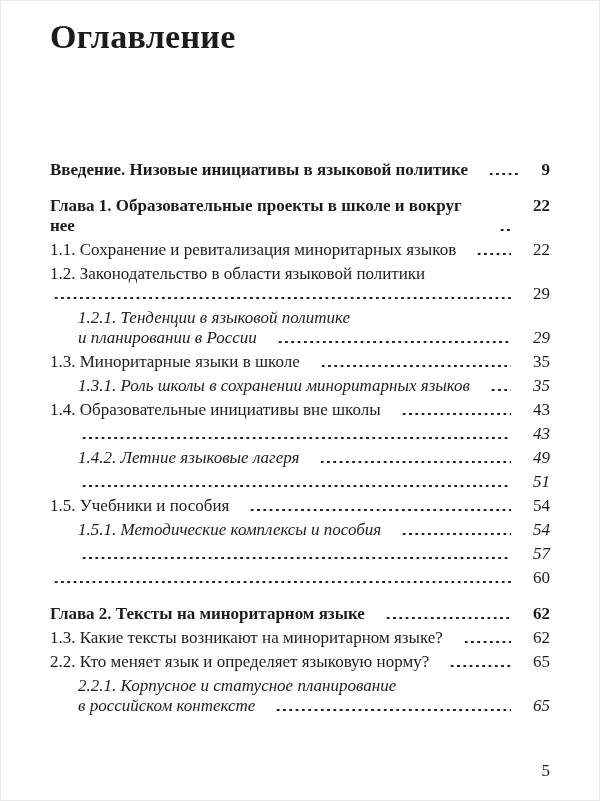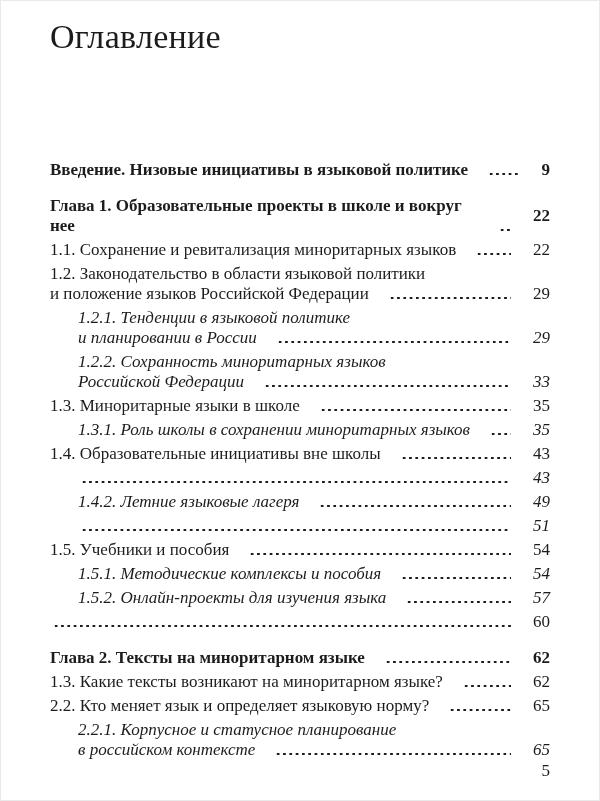--- a/index.html
+++ b/index.html
@@ -19,21 +19,21 @@
     width: 600px;
     height: 801px;
     box-sizing: border-box;
     padding: 16px 50px 0 50px;
     background: #ffffff;
     box-shadow: inset 0 0 0 1px #e9e9e9;
   }
   .page-title {
     font-size: 34px;
     line-height: 42px;
-    font-weight: 400;
+    font-weight: 700;
     margin: 0 0 102px 0;
     letter-spacing: 0.3px;
   }
   .toc-list {
     width: 100%;
   }
   .toc-entry {
     font-size: 17px;
     line-height: 20px;
     margin-bottom: 4px;
@@ -45,21 +45,21 @@
     font-weight: 700;
   }
   .toc-entry.italic {
     font-style: italic;
   }
   .toc-entry.indent-1 {
     padding-left: 28px;
   }
   .toc-line {
     display: flex;
-    align-items: center;
+    align-items: flex-start;
     gap: 17px;
   }
   .toc-label {
     white-space: pre-wrap;
   }
   .leader {
     flex: 1 1 auto;
     min-width: 12px;
     height: 6px;
     align-self: flex-end;
@@ -104,45 +104,34 @@
           <span class="toc-label">1.1. Сохранение и ревитализация миноритарных языков</span>
           <span class="leader"></span>
           <span class="toc-page">22</span>
         </div>
       </div>
       <div class="toc-entry regular">
         <div class="toc-line">
           <span class="toc-label">1.2. Законодательство в области языковой политики</span>
         </div>
         <div class="toc-line">
-          <span class="toc-label">и положение языков Российской Федерации</span>
           <span class="leader"></span>
           <span class="toc-page">29</span>
         </div>
       </div>
       <div class="toc-entry italic indent-1">
         <div class="toc-line">
           <span class="toc-label">1.2.1. Тенденции в языковой политике</span>
         </div>
         <div class="toc-line">
           <span class="toc-label">и планировании в России</span>
           <span class="leader"></span>
           <span class="toc-page">29</span>
         </div>
       </div>
-      <div class="toc-entry italic indent-1">
-        <div class="toc-line">
-          <span class="toc-label">1.2.2. Сохранность миноритарных языков</span>
-        </div>
-        <div class="toc-line">
-          <span class="toc-label">Российской Федерации</span>
-          <span class="leader"></span>
-          <span class="toc-page">33</span>
-        </div>
-      </div>
       <div class="toc-entry regular">
         <div class="toc-line">
           <span class="toc-label">1.3. Миноритарные языки в школе</span>
           <span class="leader"></span>
           <span class="toc-page">35</span>
         </div>
       </div>
       <div class="toc-entry italic indent-1">
         <div class="toc-line">
           <span class="toc-label">1.3.1. Роль школы в сохранении миноритарных языков</span>
@@ -185,21 +174,20 @@
       </div>
       <div class="toc-entry italic indent-1">
         <div class="toc-line">
           <span class="toc-label">1.5.1. Методические комплексы и пособия</span>
           <span class="leader"></span>
           <span class="toc-page">54</span>
         </div>
       </div>
       <div class="toc-entry italic indent-1">
         <div class="toc-line">
-          <span class="toc-label">1.5.2. Онлайн-проекты для изучения языка</span>
           <span class="leader"></span>
           <span class="toc-page">57</span>
         </div>
       </div>
       <div class="toc-entry regular">
         <div class="toc-line">
           <span class="leader"></span>
           <span class="toc-page">60</span>
         </div>
       </div>

